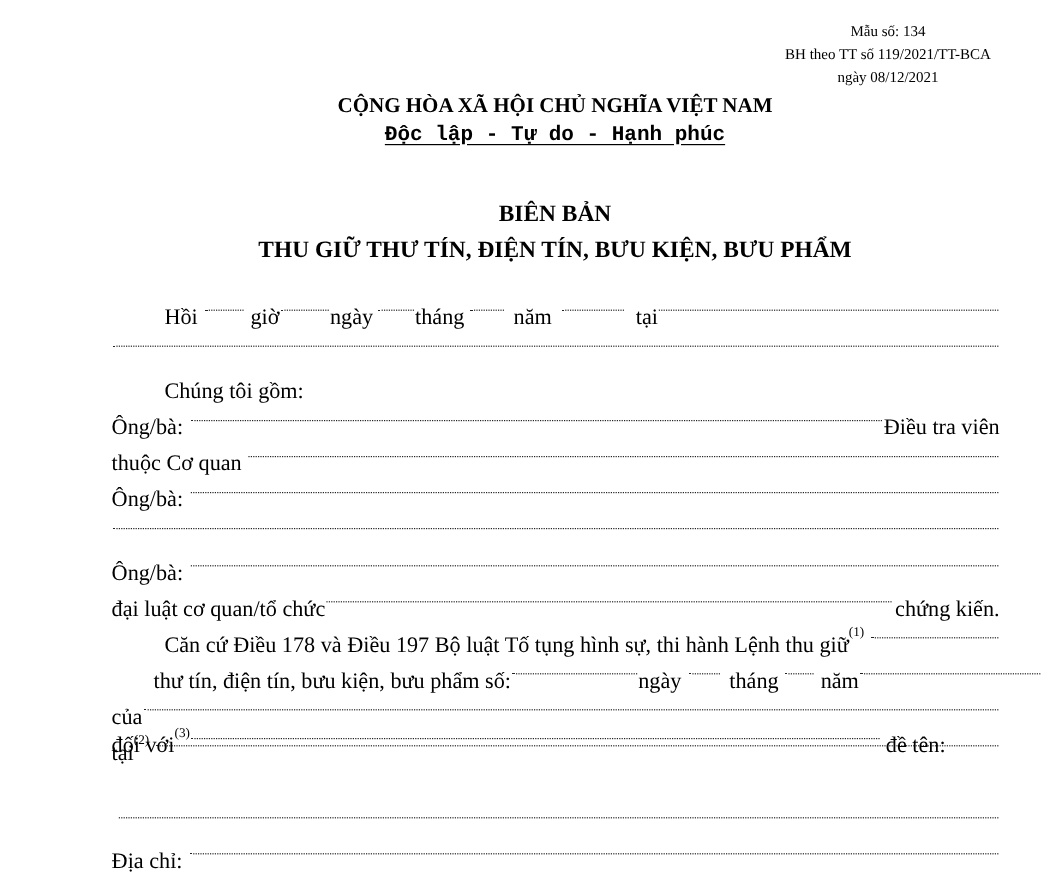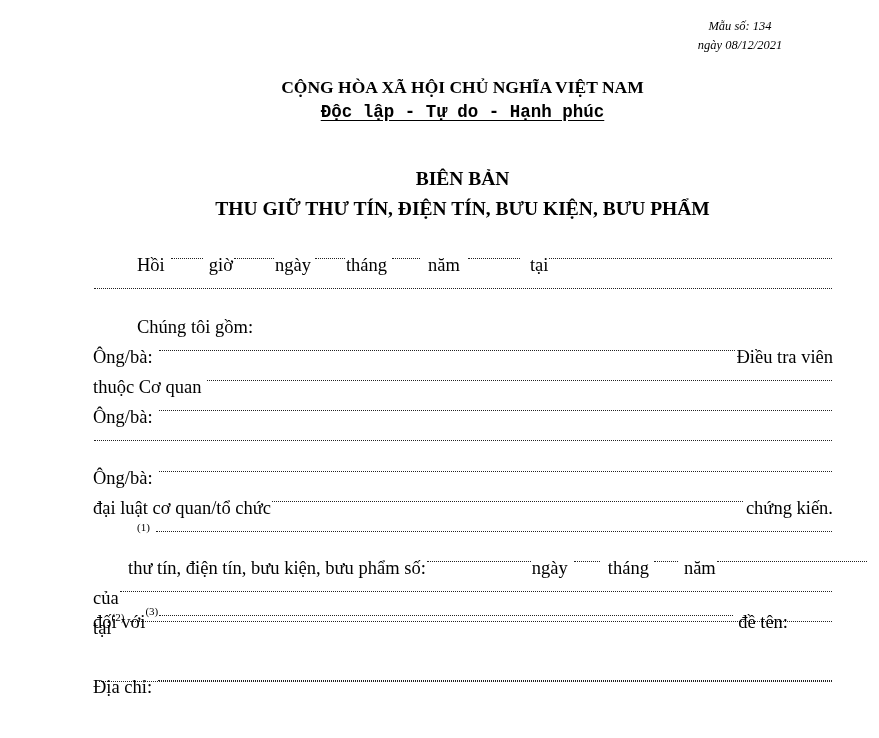--- a/index.html
+++ b/index.html
@@ -3,21 +3,21 @@
 <meta charset="utf-8">
 <style>
   html, body { margin: 0; padding: 0; background: #ffffff; }
   body {
     width: 879px; height: 738px; overflow: hidden; position: relative;
     font-family: "Liberation Serif", "DejaVu Serif", serif;
     color: #000;
   }
   .form-code {
     position: absolute; left: 620px; top: 17px; width: 240px;
-    text-align: center; font-style: italic; font-size: 12.5px; line-height: 19px;
+    text-align: center; font-size: 12.5px; line-height: 19px;
   }
   .nation { position: absolute; left: 0; top: 76px; width: 925px; text-align: center; font-weight: bold; font-size: 17.5px; line-height: 23px; }
   .motto { position: absolute; left: 0; top: 100px; width: 925px; text-align: center; font-weight: bold; font-size: 17.5px; line-height: 23px; }
   .motto span { text-decoration: underline; text-underline-offset: 3px; font-family: Liberation Mono, monospace; }
   .title1 { position: absolute; left: 0; top: 166px; width: 925px; text-align: center; font-weight: bold; font-size: 19.5px; line-height: 26px; }
   .title2 { position: absolute; left: 0; top: 196px; width: 925px; text-align: center; font-weight: bold; font-size: 19.5px; line-height: 26px; }
 
   .line {
     position: absolute; left: 93px; width: 740px; height: 26px;
     display: flex; font-size: 18.5px; line-height: 22px;
@@ -30,20 +30,21 @@
     border-bottom: 1px dotted #222;
   }
   .d.fixed { flex: 0 0 auto; }
   sup.fn { font-size: 11px; vertical-align: 7px; line-height: 0; }
 </style>
 </head>
 <body>
 
 <div class="form-code">
   <div>Mẫu số: 134</div>
+  <div>BH theo TT số 119/2021/TT-BCA</div>
   <div>ngày 08/12/2021</div>
 </div>
 
 <div class="nation">CỘNG HÒA XÃ HỘI CHỦ NGHĨA VIỆT NAM</div>
 <div class="motto"><span>Độc lập - Tự do - Hạnh phúc</span></div>
 
 <div class="title1">BIÊN BẢN</div>
 <div class="title2">THU GIỮ THƯ TÍN, ĐIỆN TÍN, BƯU KIỆN, BƯU PHẨM</div>
 
 <div class="line indent" style="top:254px;">
@@ -94,20 +95,21 @@
   <span class="d" style="margin-left:6px;"></span>
 </div>
 
 <div class="line" style="top:497px;">
   <span class="t">đại luật cơ quan/tổ chức</span>
   <span class="d"></span>
   <span class="t" style="margin-left:2px;">chứng kiến.</span>
 </div>
 
 <div class="line indent" style="top:527px;">
+  <span class="t">Căn cứ Điều 178 và Điều 197 Bộ luật Tố tụng hình sự, thi hành Lệnh thu giữ</span>
   <sup class="fn">(1)</sup>
   <span class="d" style="margin-left:6px;"></span>
 </div>
 
 <div class="line" style="top:557px;margin-left:35px;">
   <span class="t">thư tín, điện tín, bưu kiện, bưu phẩm số:</span>
   <span class="d fixed" style="width:104px;"></span>
   <span class="t">ngày</span>
   <span class="d fixed" style="width:26px;margin-left:6px;margin-right:8px;"></span>
   <span class="t">tháng</span>
@@ -131,16 +133,16 @@
   <span class="t">đối với</span>
   <sup class="fn">(3)</sup>
   <span class="d"></span>
   <span class="t" style="margin-left:4px;margin-right:45px;">đề tên:</span>
 </div>
 
 <div class="line" style="top:677px;">
   <span class="d" style="margin-left:6px;"></span>
 </div>
 
-<div class="line" style="top:676px;">
+<div class="line" style="top:707px;">
   <span class="t">Địa chỉ:</span>
   <span class="d" style="margin-left:6px;"></span>
 </div>
 
 </body></html>

